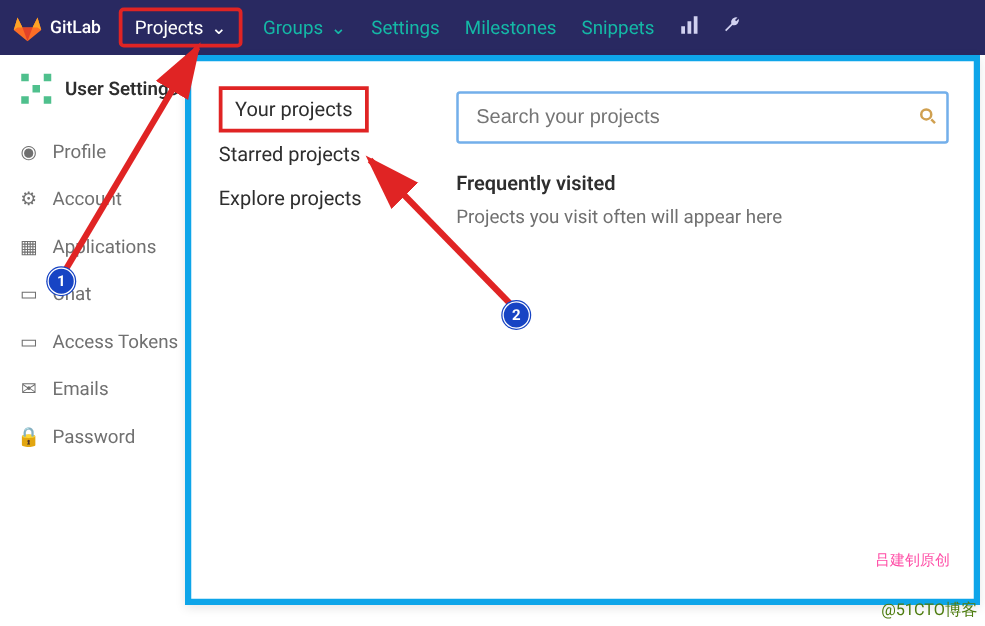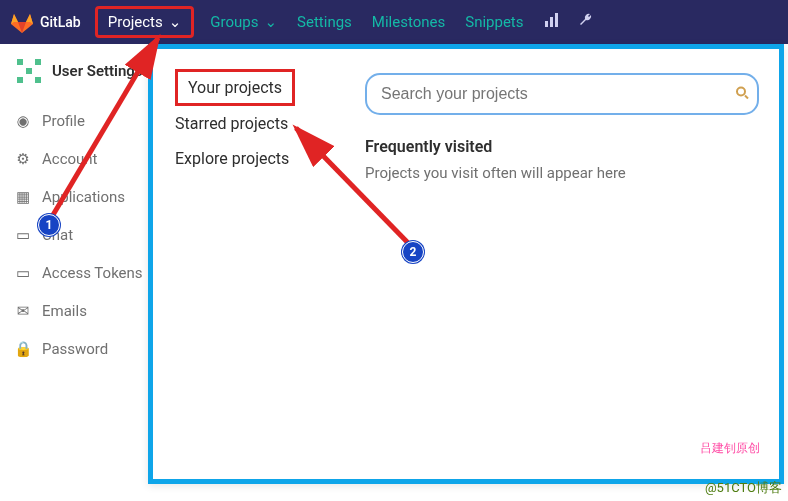--- a/index.html
+++ b/index.html
@@ -20,21 +20,21 @@
   .avatar { width: 30px; height: 30px; margin-right: 8px; }
   .sidebar-title { font-size: 15px; font-weight: 600; color: #2e2e2e; }
   .side-item { display: flex; align-items: center; color: #707070; padding: 10px 0; font-size: 15px; gap: 10px; }
   .side-icon { width: 18px; text-align: center; }
 
   .dropdown { position: absolute; top: 44px; left: 148px; width: 636px; height: 440px; background: #fff; border: 5px solid #0ea5e9; box-shadow: 0 2px 8px rgba(0,0,0,0.1); display: flex; }
   .dd-left { width: 200px; padding: 20px 0 0 22px; }
   .dd-item { padding: 8px 0; font-size: 16px; color: #2e2e2e; cursor: pointer; }
   .dd-item.sel { border: 3px solid #e02424; padding: 6px 10px; display: inline-block; }
   .dd-right { flex: 1; padding: 24px 20px 0 12px; }
-  .search-box { width: 100%; border: 2px solid #73afea; border-radius: 15px; padding: 10px 30px 10px 14px; font-size: 16px; color: #888; position: relative; }
+  .search-box { width: 100%; border: 2px solid #73afea; border-radius: 3px; padding: 10px 30px 10px 14px; font-size: 16px; color: #888; position: relative; }
   .search-wrap { position: relative; margin-bottom: 22px; }
   .search-icon { position: absolute; right: 10px; top: 50%; transform: translateY(-50%); color: #d0a050; }
   .freq-title { font-weight: 600; font-size: 16px; color: #2e2e2e; margin-bottom: 8px; }
   .freq-text { color: #707070; font-size: 15px; }
 
   .badge { position: absolute; width: 22px; height: 22px; border-radius: 50%; background: #1744c4; color: #fff; border: 1px solid #fff; box-shadow: 0 0 0 1px #1744c4; font-size: 12px; font-weight: 700; display: flex; align-items: center; justify-content: center; }
   .badge1 { left: 38px; top: 214px; }
   .badge2 { left: 402px; top: 241px; }
 
   .watermark { position: absolute; right: 28px; bottom: 44px; color: #ff4da6; font-family: monospace; font-size: 12px; text-align: center; line-height: 1.5; }

